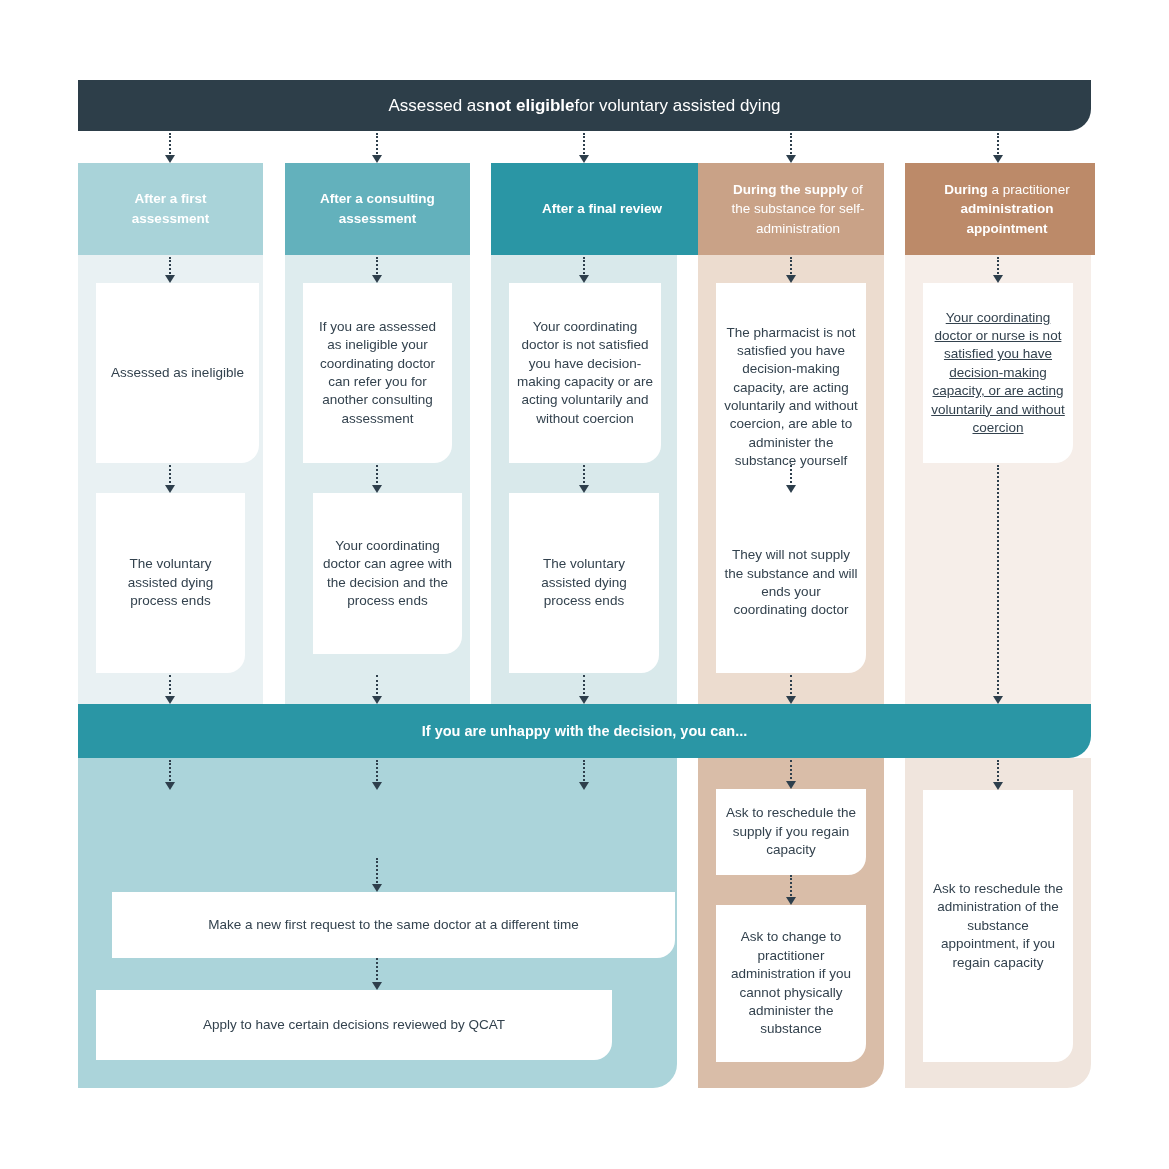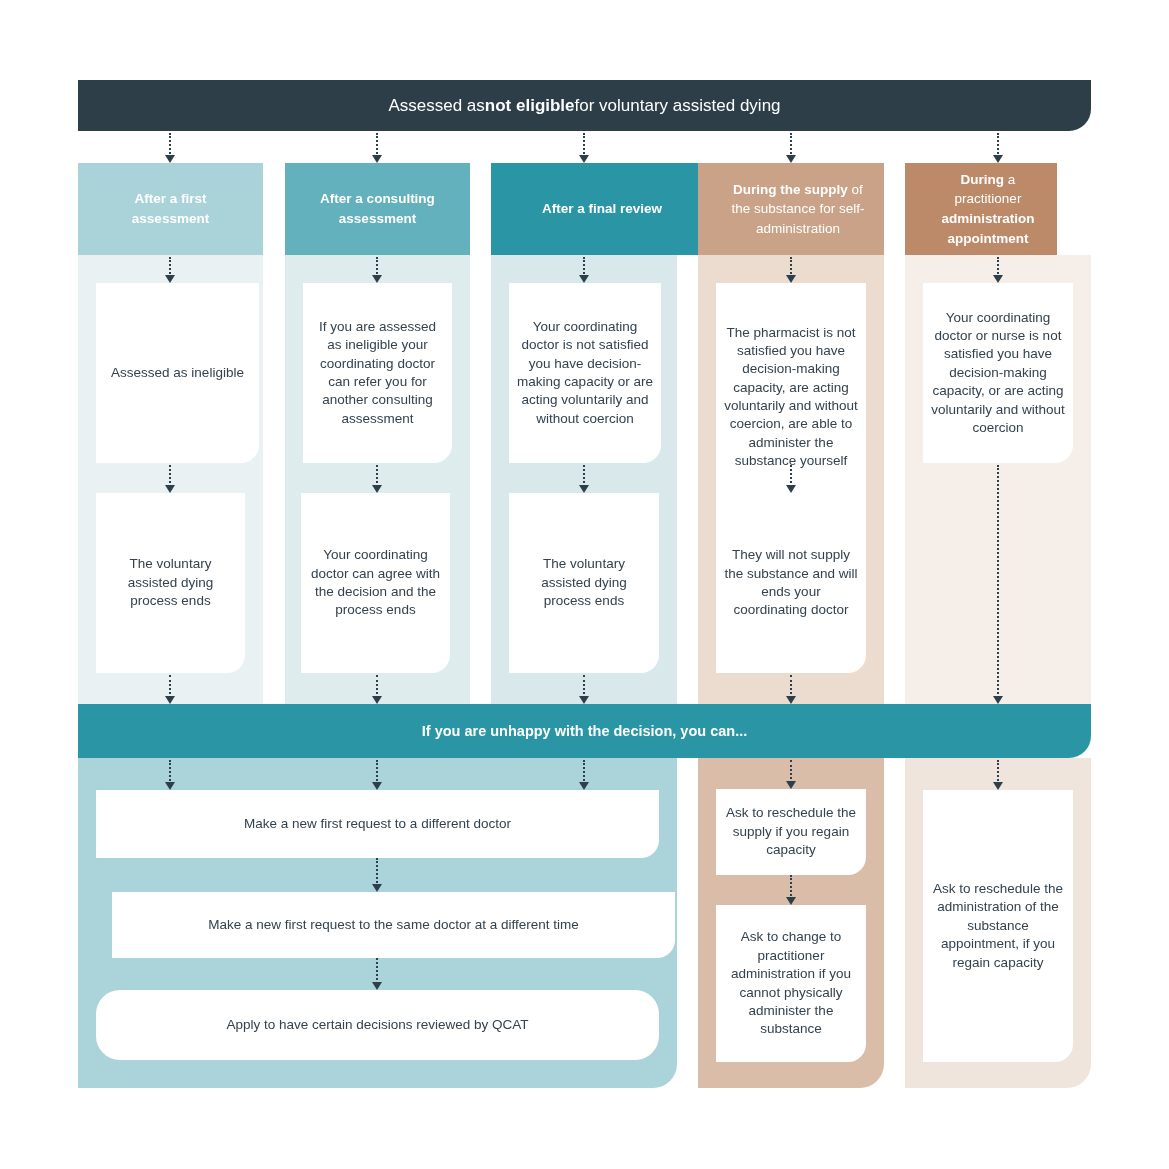--- a/index.html
+++ b/index.html
@@ -18,21 +18,21 @@
     border-radius:0 0 22px 0;color:#ffffff;font-size:14.5px;font-weight:bold;display:flex;align-items:center;justify-content:center;}
 
   .col-header{position:absolute;top:163px;height:92px;color:#ffffff;font-size:13.5px;line-height:1.45;
     display:flex;align-items:center;justify-content:center;text-align:center;padding:0 16px;box-sizing:border-box;font-weight:bold;}
   .col-header.mixed{font-weight:normal;padding-left:30px;}
   .col-header.mixed b{font-weight:bold;}
   .ch1{left:78px;width:185px;background:var(--h1);}
   .ch2{left:285px;width:185px;background:var(--h2);}
   .ch3{left:491px;width:222px;background:var(--h3);}
   .ch4{left:698px;width:186px;background:var(--h4);}
-  .ch5{left:905px;width:152px;background:var(--h5);}
+  .ch5{left:905px;width:190px;background:var(--h5);}
 
   .col-bg{position:absolute;top:255px;height:449px;}
   .cb1{left:78px;width:185px;background:var(--bg1);}
   .cb2{left:285px;width:185px;background:var(--bg2);}
   .cb3{left:491px;width:186px;background:var(--bg3);}
   .cb4{left:698px;width:186px;background:var(--bg4);}
   .cb5{left:905px;width:186px;background:var(--bg5);}
 
   .low-panel{position:absolute;top:758px;height:330px;border-radius:0 0 24px 0;}
   .lpL{left:78px;width:599px;background:var(--low-left);}
@@ -86,30 +86,29 @@
   </div>
 
   <div class="band">
     <span>If you are unhappy with the decision, you can...</span>
   </div>
 
   <div class="box" style="left:96px;top:283px;width:163px;height:180px;">Assessed as ineligible</div>
   <div class="box" style="left:303px;top:283px;width:149px;height:180px;">If you are assessed as ineligible your coordinating doctor can refer you for another consulting assessment</div>
   <div class="box" style="left:509px;top:283px;width:152px;height:180px;">Your coordinating doctor is not satisfied you have decision-making capacity or are acting voluntarily and without coercion</div>
   <div class="box" style="left:716px;top:283px;width:150px;height:228px;">The pharmacist is not satisfied you have decision-making capacity, are acting voluntarily and without coercion, are able to administer the substance yourself</div>
-  <div class="box" style="left:923px;top:283px;width:150px;height:180px;">Your coordinating doctor or nurse is not satisfied you have decision-making capacity, or are acting voluntarily and without coercion</div>
+  <div class="box" style="left:923px;top:283px;width:150px;height:180px;text-decoration:underline;">Your coordinating doctor or nurse is not satisfied you have decision-making capacity, or are acting voluntarily and without coercion</div>
 
   <div class="box" style="left:96px;top:493px;width:149px;height:180px;">The voluntary assisted dying process ends</div>
-  <div class="box" style="left:301px;top:493px;width:149px;height:180px;">Your coordinating doctor can agree with the decision and the process ends</div>
+  <div class="box" style="left:313px;top:493px;width:149px;height:161px;">Your coordinating doctor can agree with the decision and the process ends</div>
   <div class="box" style="left:509px;top:493px;width:150px;height:180px;">The voluntary assisted dying process ends</div>
   <div class="box" style="left:716px;top:493px;width:150px;height:180px;">They will not supply the substance and will ends your coordinating doctor</div>
 
-  <div class="box" style="left:96px;top:790px;width:563px;height:68px;">Make a new first request to a different doctor</div>
   <div class="box" style="left:96px;top:892px;width:563px;height:66px;margin-left:16px;">Make a new first request to the same doctor at a different time</div>
-  <div class="box" style="left:96px;top:990px;width:563px;height:70px;border-radius:24px;">Apply to have certain decisions reviewed by QCAT</div>
+  <div class="box" style="left:96px;top:990px;width:516px;height:70px;">Apply to have certain decisions reviewed by QCAT</div>
 
   <div class="box" style="left:716px;top:905px;width:150px;height:157px;">Ask to change to practitioner administration if you cannot physically administer the substance</div>
   <div class="box" style="left:716px;top:789px;width:150px;height:86px;">Ask to reschedule the supply if you regain capacity</div>
 
   <div class="box" style="left:923px;top:790px;width:150px;height:272px;">Ask to reschedule the administration of the substance appointment, if you regain capacity</div>
 
   <div class="arrow" style="left:170px;top:133px;height:30px;">
       <i class="ln"></i>
       <i class="hd"></i>
     </div>

